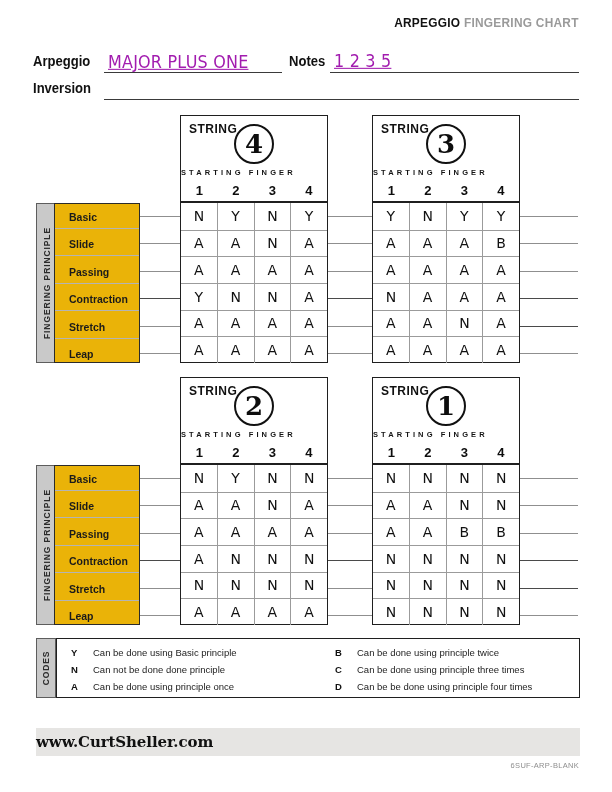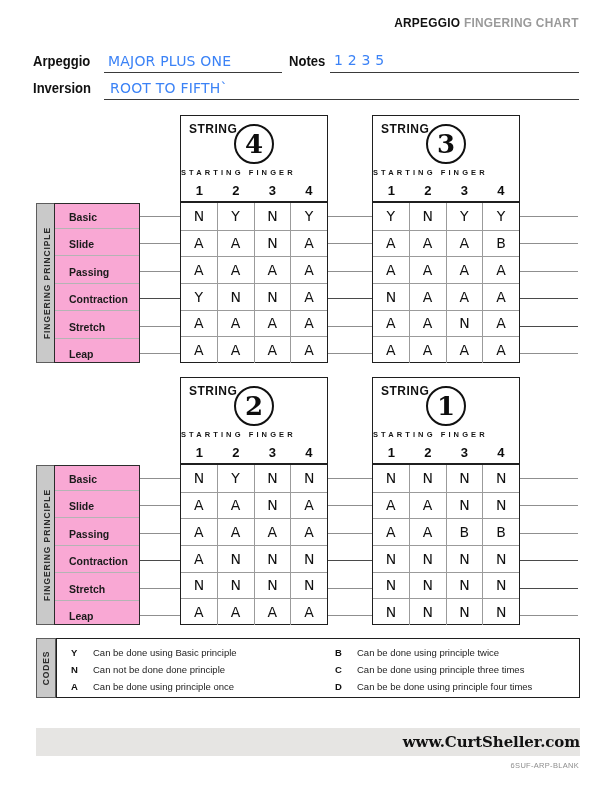--- a/index.html
+++ b/index.html
@@ -30,40 +30,40 @@
   .hdr-right .g{color:#9a9a9a;}
 
   
   .field-label{
     position:absolute;font-size:14.5px;font-weight:bold;color:#111;
     font-family:"Liberation Sans Narrow","Liberation Sans",sans-serif;
     transform:scaleX(.9);transform-origin:left center;white-space:nowrap;
   }
   .field-rule{position:absolute;border-bottom:1px solid #3a3a3a;}
   .field-val{
-    position:absolute;font-size:14px;color:#3b82f6;white-space:nowrap;
+    position:absolute;font-size:16px;color:#a21caf;white-space:nowrap;
     font-family:"DejaVu Sans",sans-serif;
-    letter-spacing:.2px;transform:scaleY(1.06);transform-origin:left bottom;
+    letter-spacing:.2px;transform:scaleY(1.06);transform-origin:left bottom;text-decoration:underline;
   }
 
   
   .prin-wrap{position:absolute;}
   .prin-tab{
     position:absolute;left:0;top:0;width:22px;height:100%;
     background:#c9c9c9;border:1px solid #5d5d5d;box-sizing:border-box;
   }
   .prin-tab span{
     position:absolute;left:50%;top:50%;
     transform:translate(-50%,-50%) rotate(-90deg);
     font-size:8.5px;font-weight:bold;letter-spacing:.9px;
     color:#2b2b2b;white-space:nowrap;
   }
   .prin-box{
     position:absolute;left:18px;top:0;right:0;height:100%;
-    background:#f9a8d4;border:1.6px solid #2b2b2b;box-sizing:border-box;
+    background:#eab308;border:1.6px solid #2b2b2b;box-sizing:border-box;
   }
   .prin-item{
     position:absolute;left:14px;
     font-size:10.5px;font-weight:bold;color:#1b1b1b;white-space:nowrap;
   }
   .prin-sep{position:absolute;left:0;right:0;border-top:1px solid #b4b4b4;}
 
   
   .conn{position:absolute;height:0;border-top:1px solid #8f8f8f;}
   .conn.dark{border-top-color:#4a4a4a;}
@@ -122,21 +122,21 @@
     position:absolute;left:20px;top:0;right:0;height:100%;
     border:1.6px solid #1f1f1f;box-sizing:border-box;background:#fff;
   }
   .code-row{position:absolute;display:flex;align-items:center;white-space:nowrap;}
   .code-k{width:22px;font-size:9.5px;font-weight:bold;color:#111;}
   .code-t{font-size:9.5px;color:#232323;}
 
   
   .foot-bar{
     position:absolute;background:#e6e5e3;
-    display:flex;align-items:center;justify-content:flex-end;
+    display:flex;align-items:center;justify-content:flex-start;
   }
   .foot-bar span{
     font-family:"DejaVu Serif",serif;font-size:15px;font-weight:bold;color:#111;
     letter-spacing:-.1px;
   }
   .foot-l{position:absolute;font-size:12px;color:#8e8e8e;letter-spacing:.3px;white-space:nowrap;margin-top:30px;}
   .foot-r{position:absolute;font-size:7.5px;color:#8e8e8e;letter-spacing:.3px;white-space:nowrap;}
 </style>
 </head>
 <body>
@@ -151,21 +151,20 @@
   <div class="field-label" style="left:33px;top:53px;">Arpeggio</div>
   <div class="field-rule" style="left:104px;top:72px;width:178px;"></div>
   <div class="field-val" style="left:108px;top:53px;">MAJOR PLUS ONE</div>
 
   <div class="field-label" style="left:289px;top:53px;">Notes</div>
   <div class="field-rule" style="left:330px;top:72px;width:249px;"></div>
   <div class="field-val" style="left:334px;top:52px;">1 2 3 5</div>
 
   <div class="field-label" style="left:33px;top:80px;">Inversion</div>
   <div class="field-rule" style="left:104px;top:99px;width:475px;"></div>
-  <div class="field-val" style="left:110px;top:80px;">ROOT TO FIFTH`</div>
 
   <div class="conn" style="left:136px;top:216px;width:48px;"></div>
   <div class="conn" style="left:136px;top:243px;width:48px;"></div>
   <div class="conn" style="left:136px;top:271px;width:48px;"></div>
   <div class="conn dark" style="left:136px;top:298px;width:48px;"></div>
   <div class="conn" style="left:136px;top:326px;width:48px;"></div>
   <div class="conn" style="left:136px;top:353px;width:48px;"></div>
 
   <div class="conn" style="left:326px;top:216px;width:58px;"></div>
   <div class="conn" style="left:326px;top:243px;width:58px;"></div>

